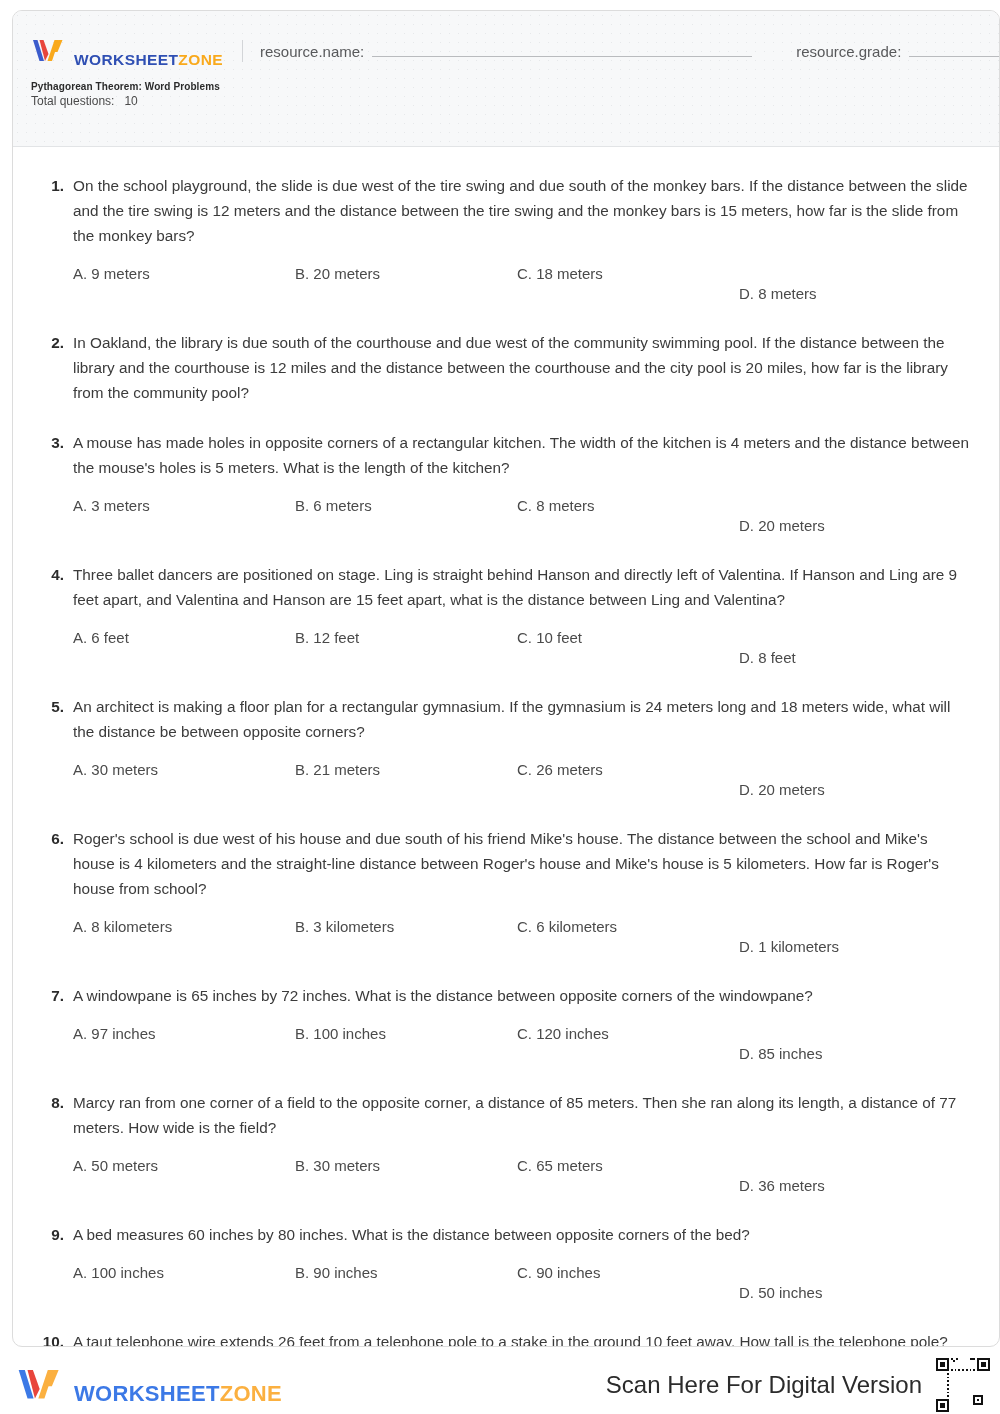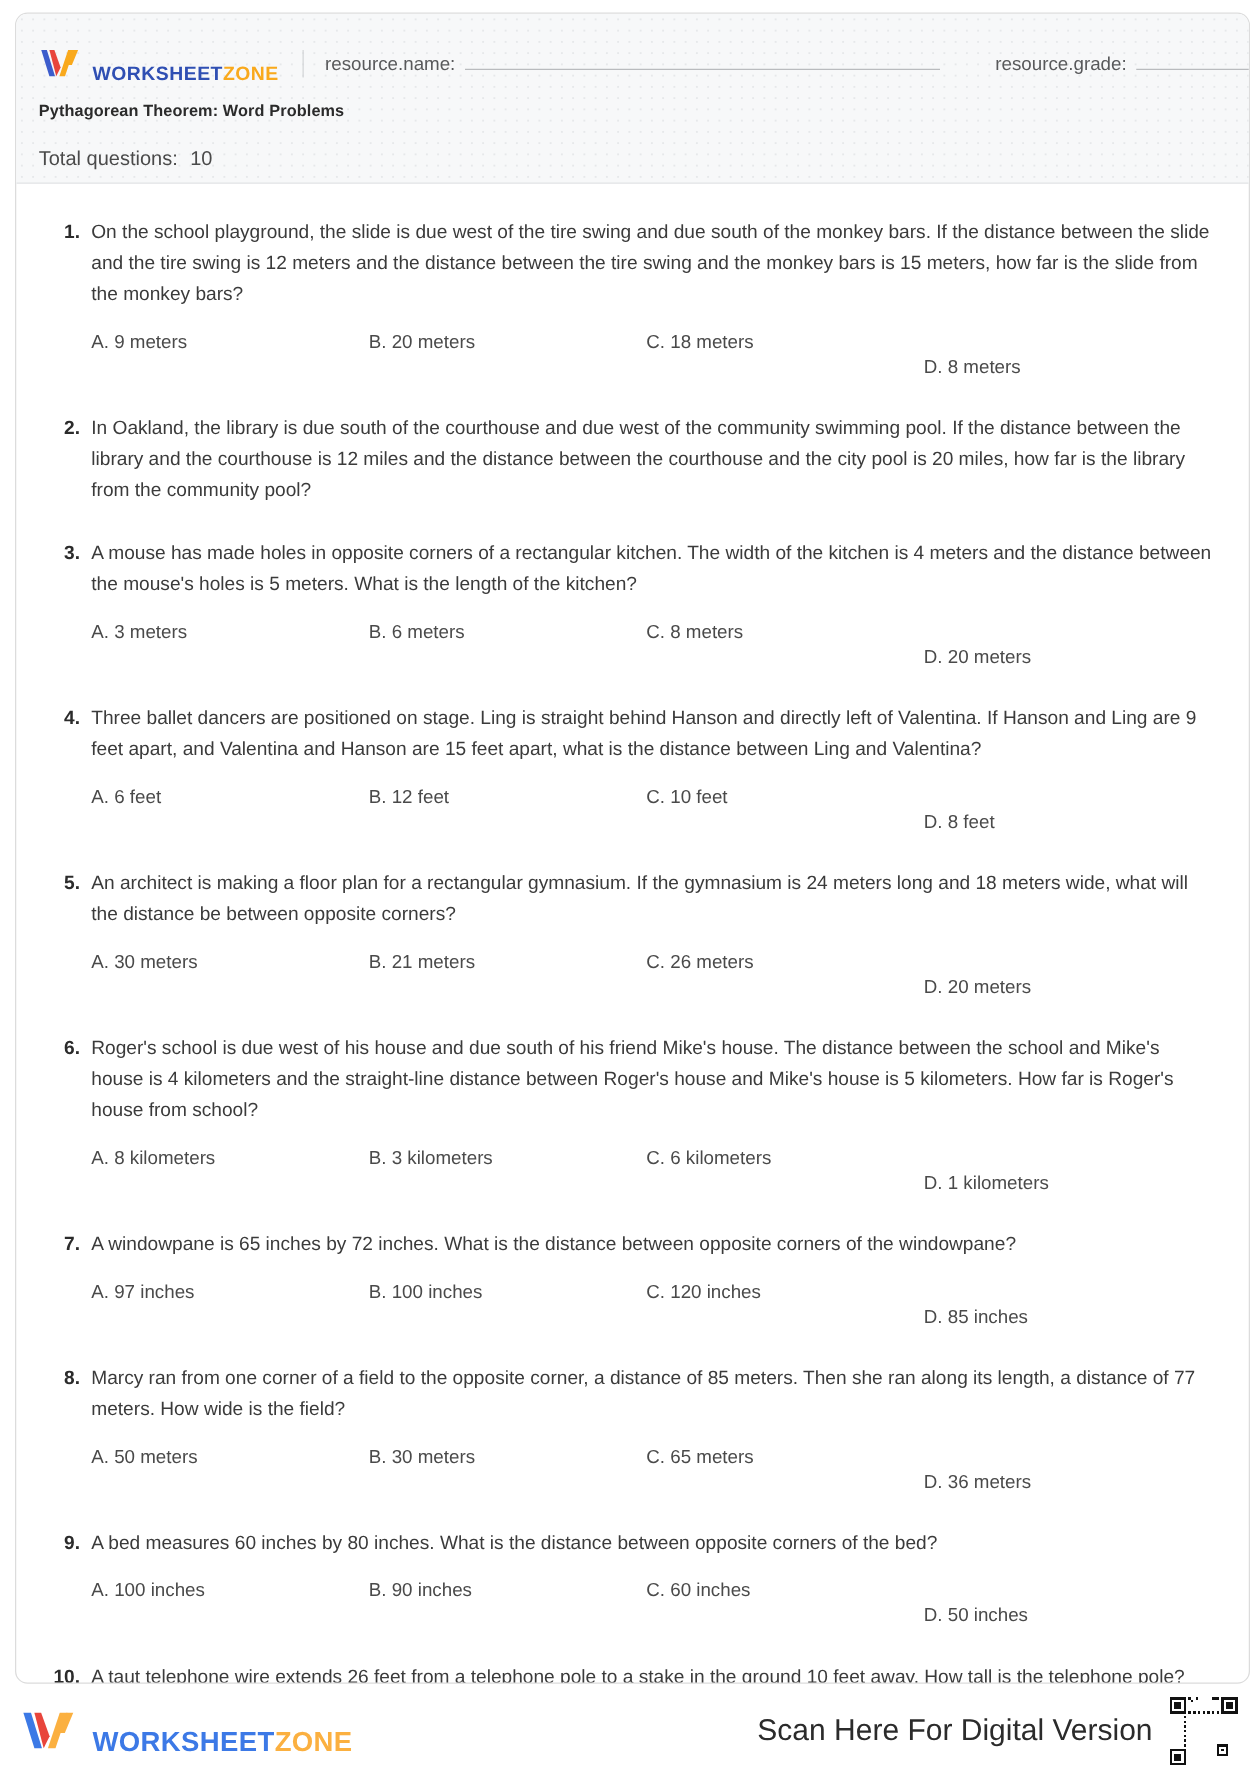--- a/index.html
+++ b/index.html
@@ -95,28 +95,28 @@
   }
   .rule-name  { width: 380px; }
   .rule-grade { width: 250px; }
 
   .field-grade { margin-left: 44px; }
 
   .header-title-block {
     padding: 12px 0 0 18px;
   }
   .sheet-title {
-    font-size: 13px;
+    font-size: 10px;
     font-weight: bold;
     color: #2b2b2b;
     letter-spacing: 0.1px;
   }
   .total-line {
-    margin-top: 23px;
-    font-size: 16px;
+    margin-top: 2px;
+    font-size: 12px;
     color: #4a4a4a;
   }
   .total-line .tq-count { margin-left: 10px; }
 
   
   .sheet-body {
     padding: 26px 26px 0 26px;
   }
 
   .question {
@@ -340,21 +340,21 @@
             </div>
           </div>
         </div>
         <div class="question">
           <div class="q-num">9.</div>
           <div class="q-main">
             <div class="q-text">A bed measures 60 inches by 80 inches. What is the distance between opposite corners of the bed?</div>
             <div class="q-options">
               <div class="q-option">A. 100 inches</div>
               <div class="q-option">B. 90 inches</div>
-              <div class="q-option">C. 60 inches</div>
+              <div class="q-option">C. 90 inches</div>
               <div class="q-option">D. 50 inches</div>
             </div>
           </div>
         </div>
         <div class="question">
           <div class="q-num">10.</div>
           <div class="q-main">
             <div class="q-text">A taut telephone wire extends 26 feet from a telephone pole to a stake in the ground 10 feet away. How tall is the telephone pole?</div>
           </div>
         </div>

